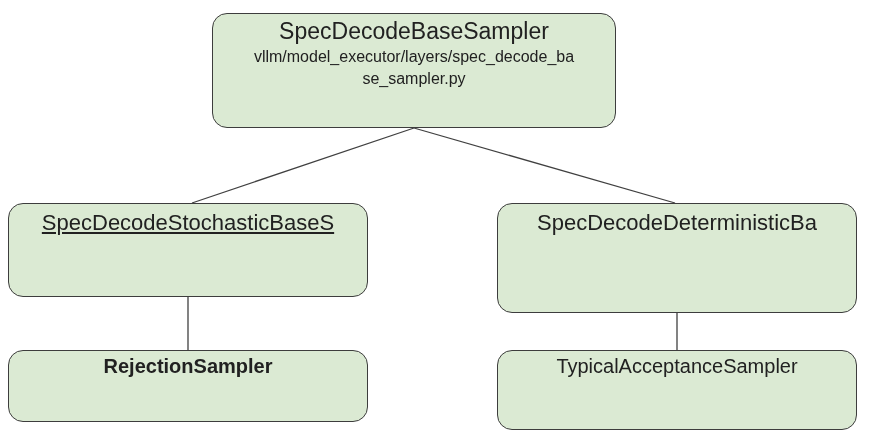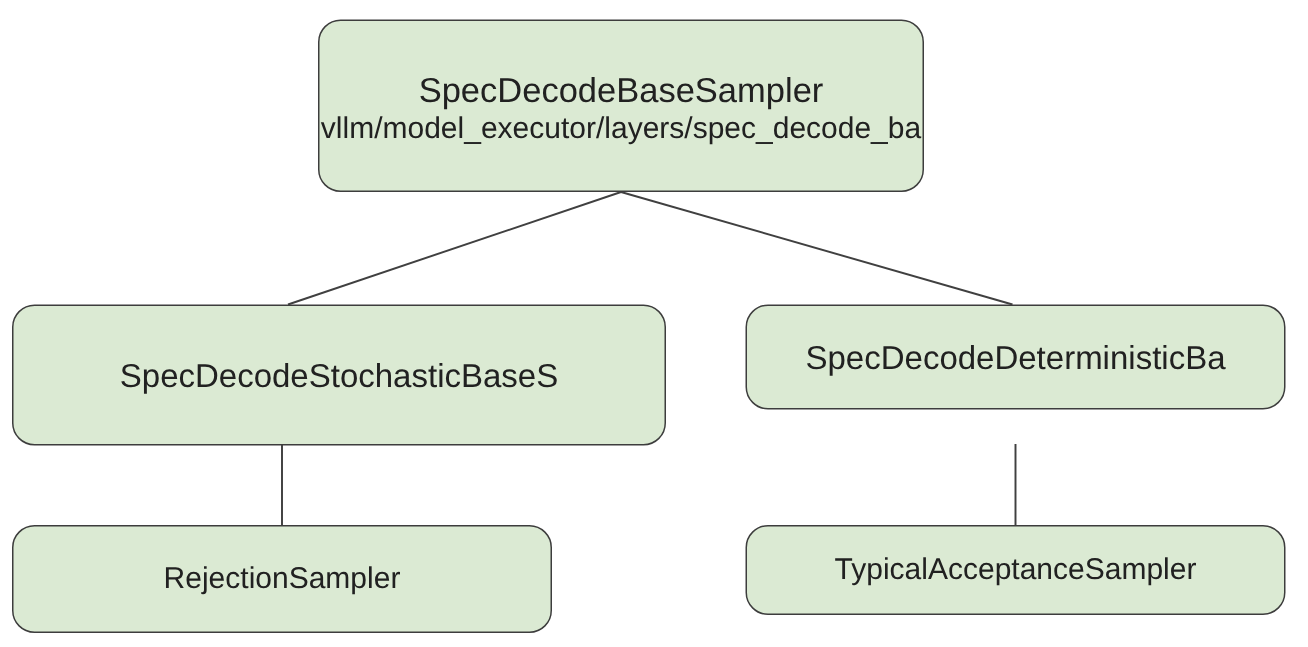--- a/index.html
+++ b/index.html
@@ -32,52 +32,53 @@
   }
 
   .node {
     position: absolute;
     background: var(--node-fill);
     border: 1.6px solid var(--node-border);
     border-radius: 15px;
     display: flex;
     flex-direction: column;
     align-items: center;
-    justify-content: center;
+    justify-content: flex-start;
     text-align: center;
     color: var(--text);
     padding: 2px 8px;
   }
 
   .node-root        { left: 212px; top: 13px;  width: 404px; height: 115px; }
-  .node-stochastic  { left: 8px;   top: 203px; width: 436px; height: 94px;  }
-  .node-determin    { left: 497px; top: 203px; width: 360px; height: 70px;  }
-  .node-rejection   { left: 8px;   top: 350px; width: 360px; height: 72px;  }
-  .node-typical     { left: 497px; top: 350px; width: 360px; height: 60px;  }
+  .node-stochastic  { left: 8px;   top: 203px; width: 360px; height: 94px; text-decoration: underline;  }
+  .node-determin    { left: 497px; top: 203px; width: 360px; height: 110px;  }
+  .node-rejection   { left: 8px;   top: 350px; width: 360px; height: 72px; font-weight: bold;  }
+  .node-typical     { left: 497px; top: 350px; width: 360px; height: 80px;  }
 
   .lvl1-title { font-size: 23px; line-height: 30px; }
-  .file-line  { font-size: 20px; line-height: 22px; }
+  .file-line  { font-size: 16px; line-height: 22px; }
   .lvl2-line  { font-size: 22px; line-height: 33px; }
   .leaf-line  { font-size: 20px; line-height: 26px; }
 </style>
 </head>
 <body>
 
 <div class="canvas">
 
   <svg class="edges-svg" viewBox="0 0 872 431" xmlns="http://www.w3.org/2000/svg">
     <line x1="414" y1="128" x2="192" y2="203"></line>
     <line x1="414" y1="128" x2="675" y2="203"></line>
     <line x1="188" y1="296" x2="188" y2="351"></line>
     <line x1="677" y1="296" x2="677" y2="351"></line>
   </svg>
 
   <div class="node node-root">
     <div class="lvl1-title">SpecDecodeBaseSampler</div>
     <div class="file-line">vllm/model_executor/layers/spec_decode_ba</div>
+    <div class="file-line">se_sampler.py</div>
   </div>
 
   <div class="node node-stochastic">
     <div class="lvl2-line">SpecDecodeStochasticBaseS</div>
   </div>
 
   <div class="node node-determin">
     <div class="lvl2-line">SpecDecodeDeterministicBa</div>
   </div>
 

